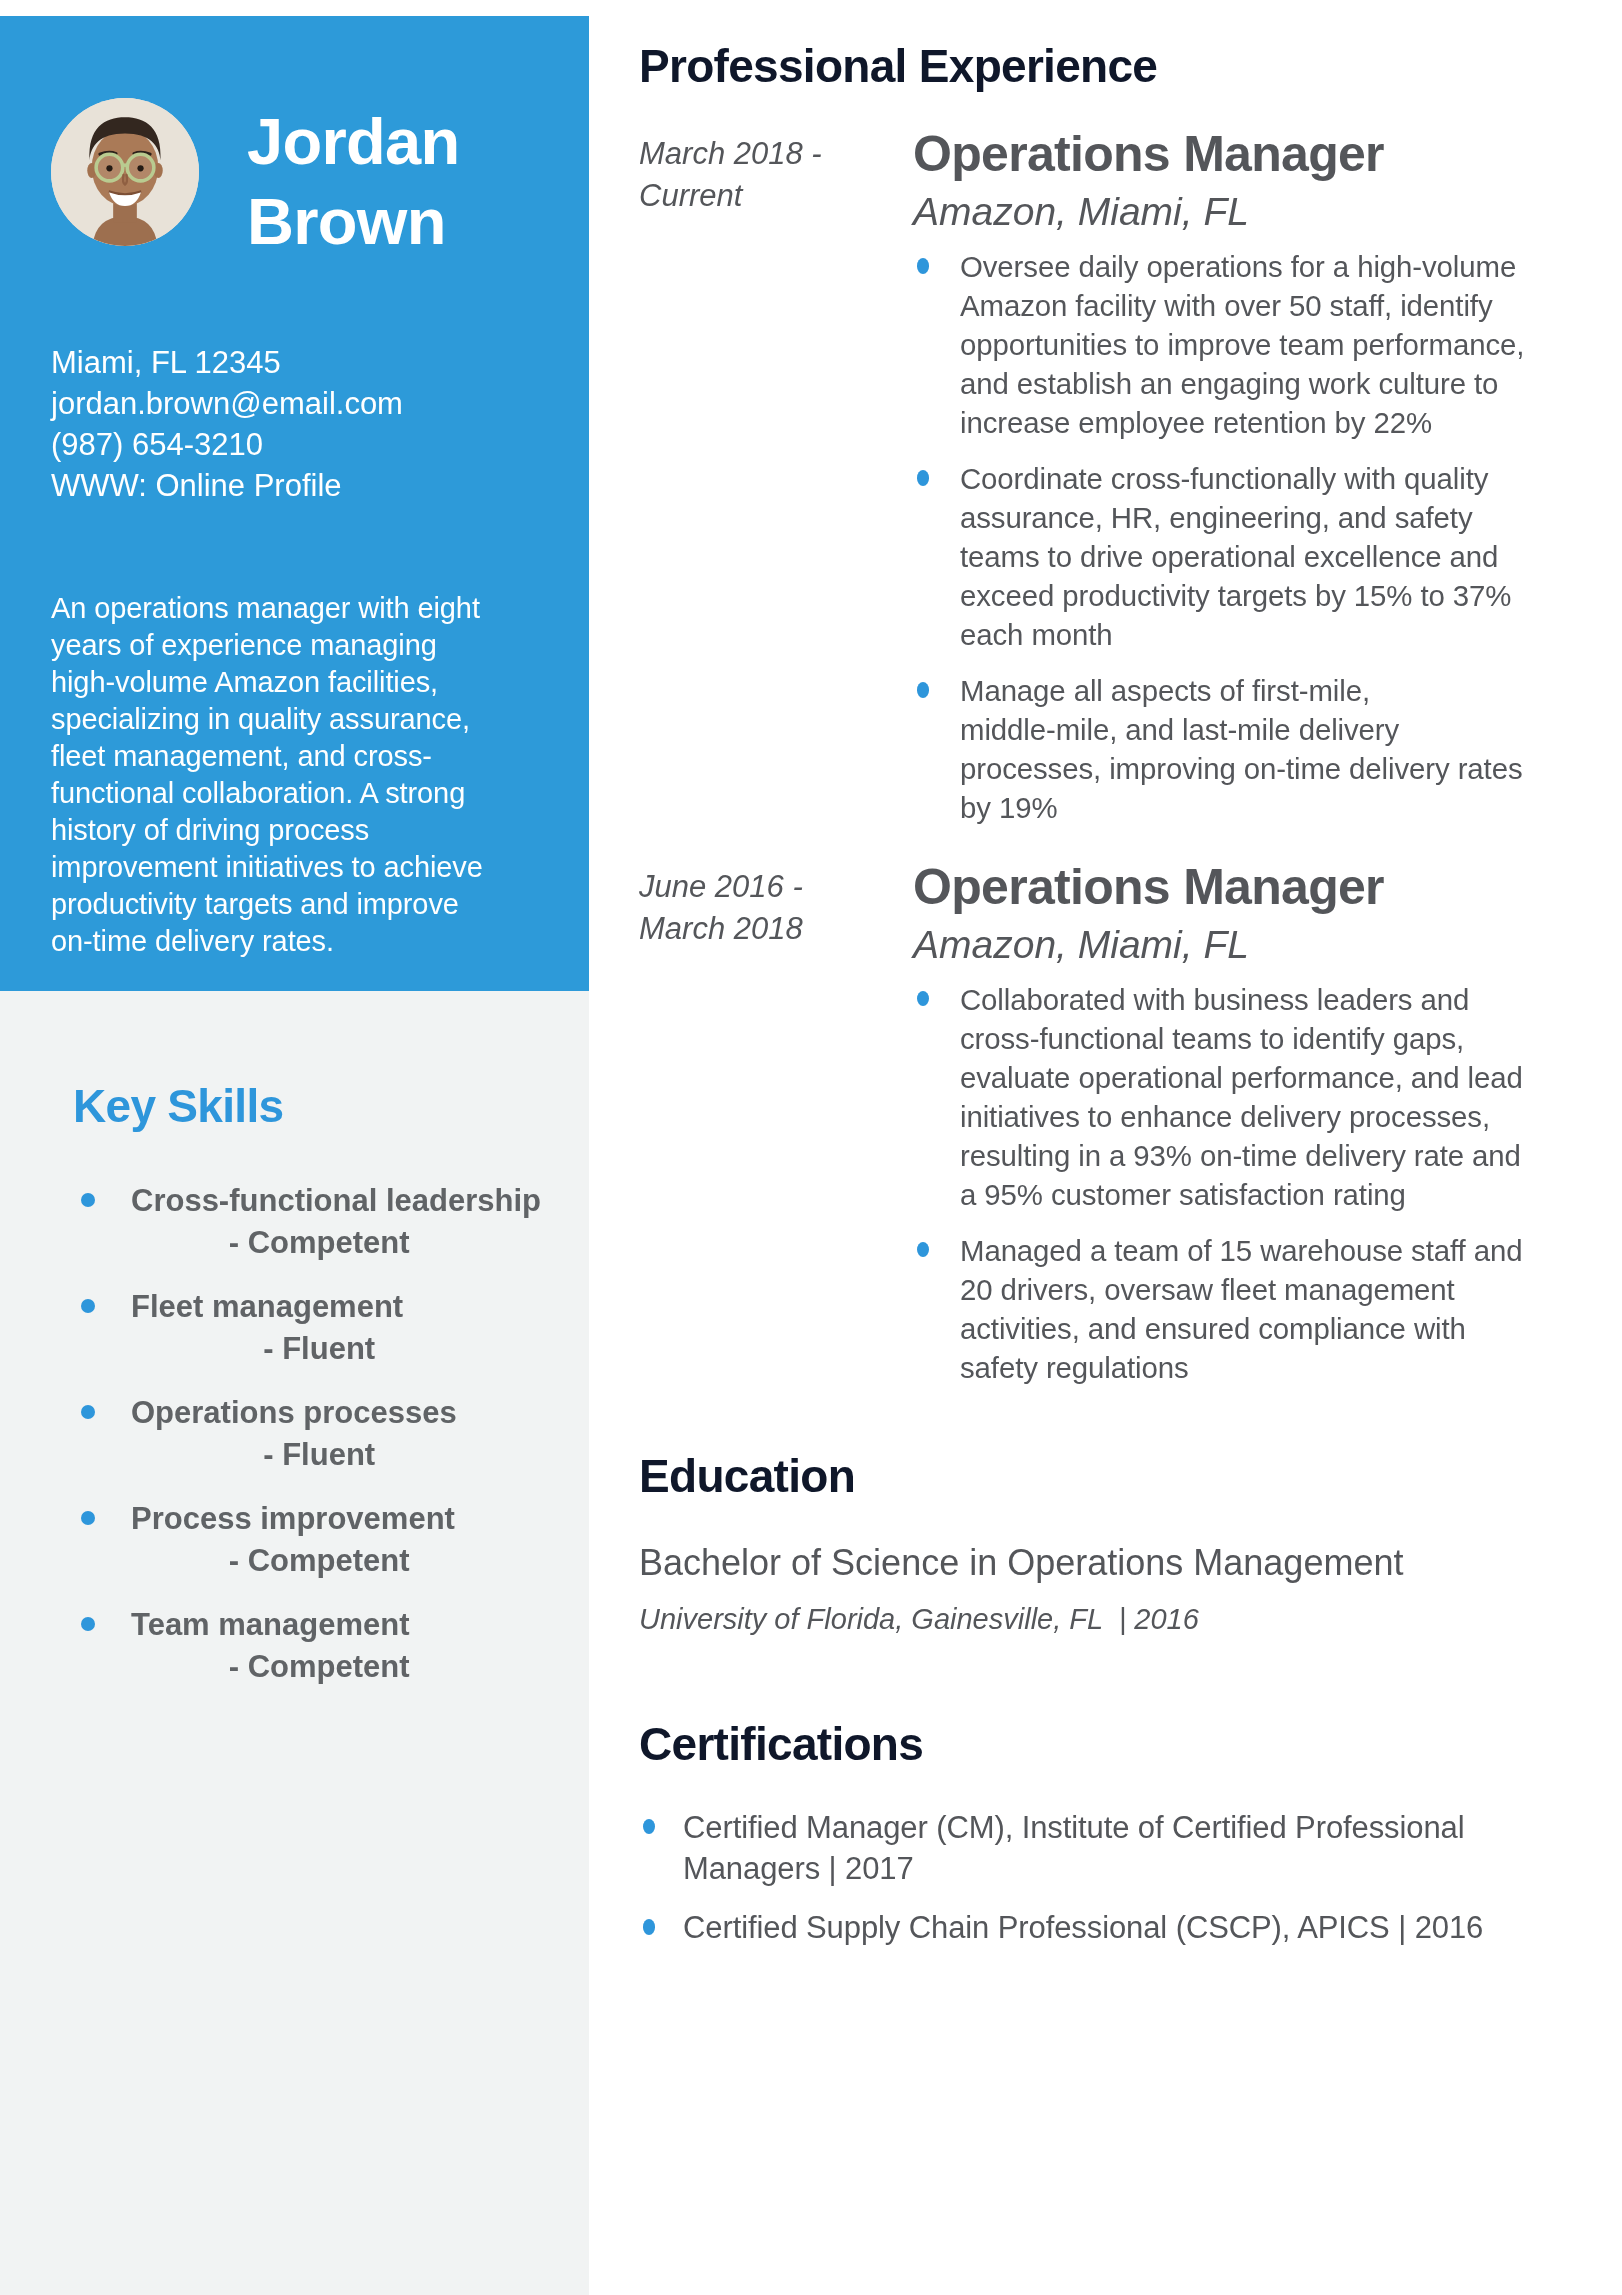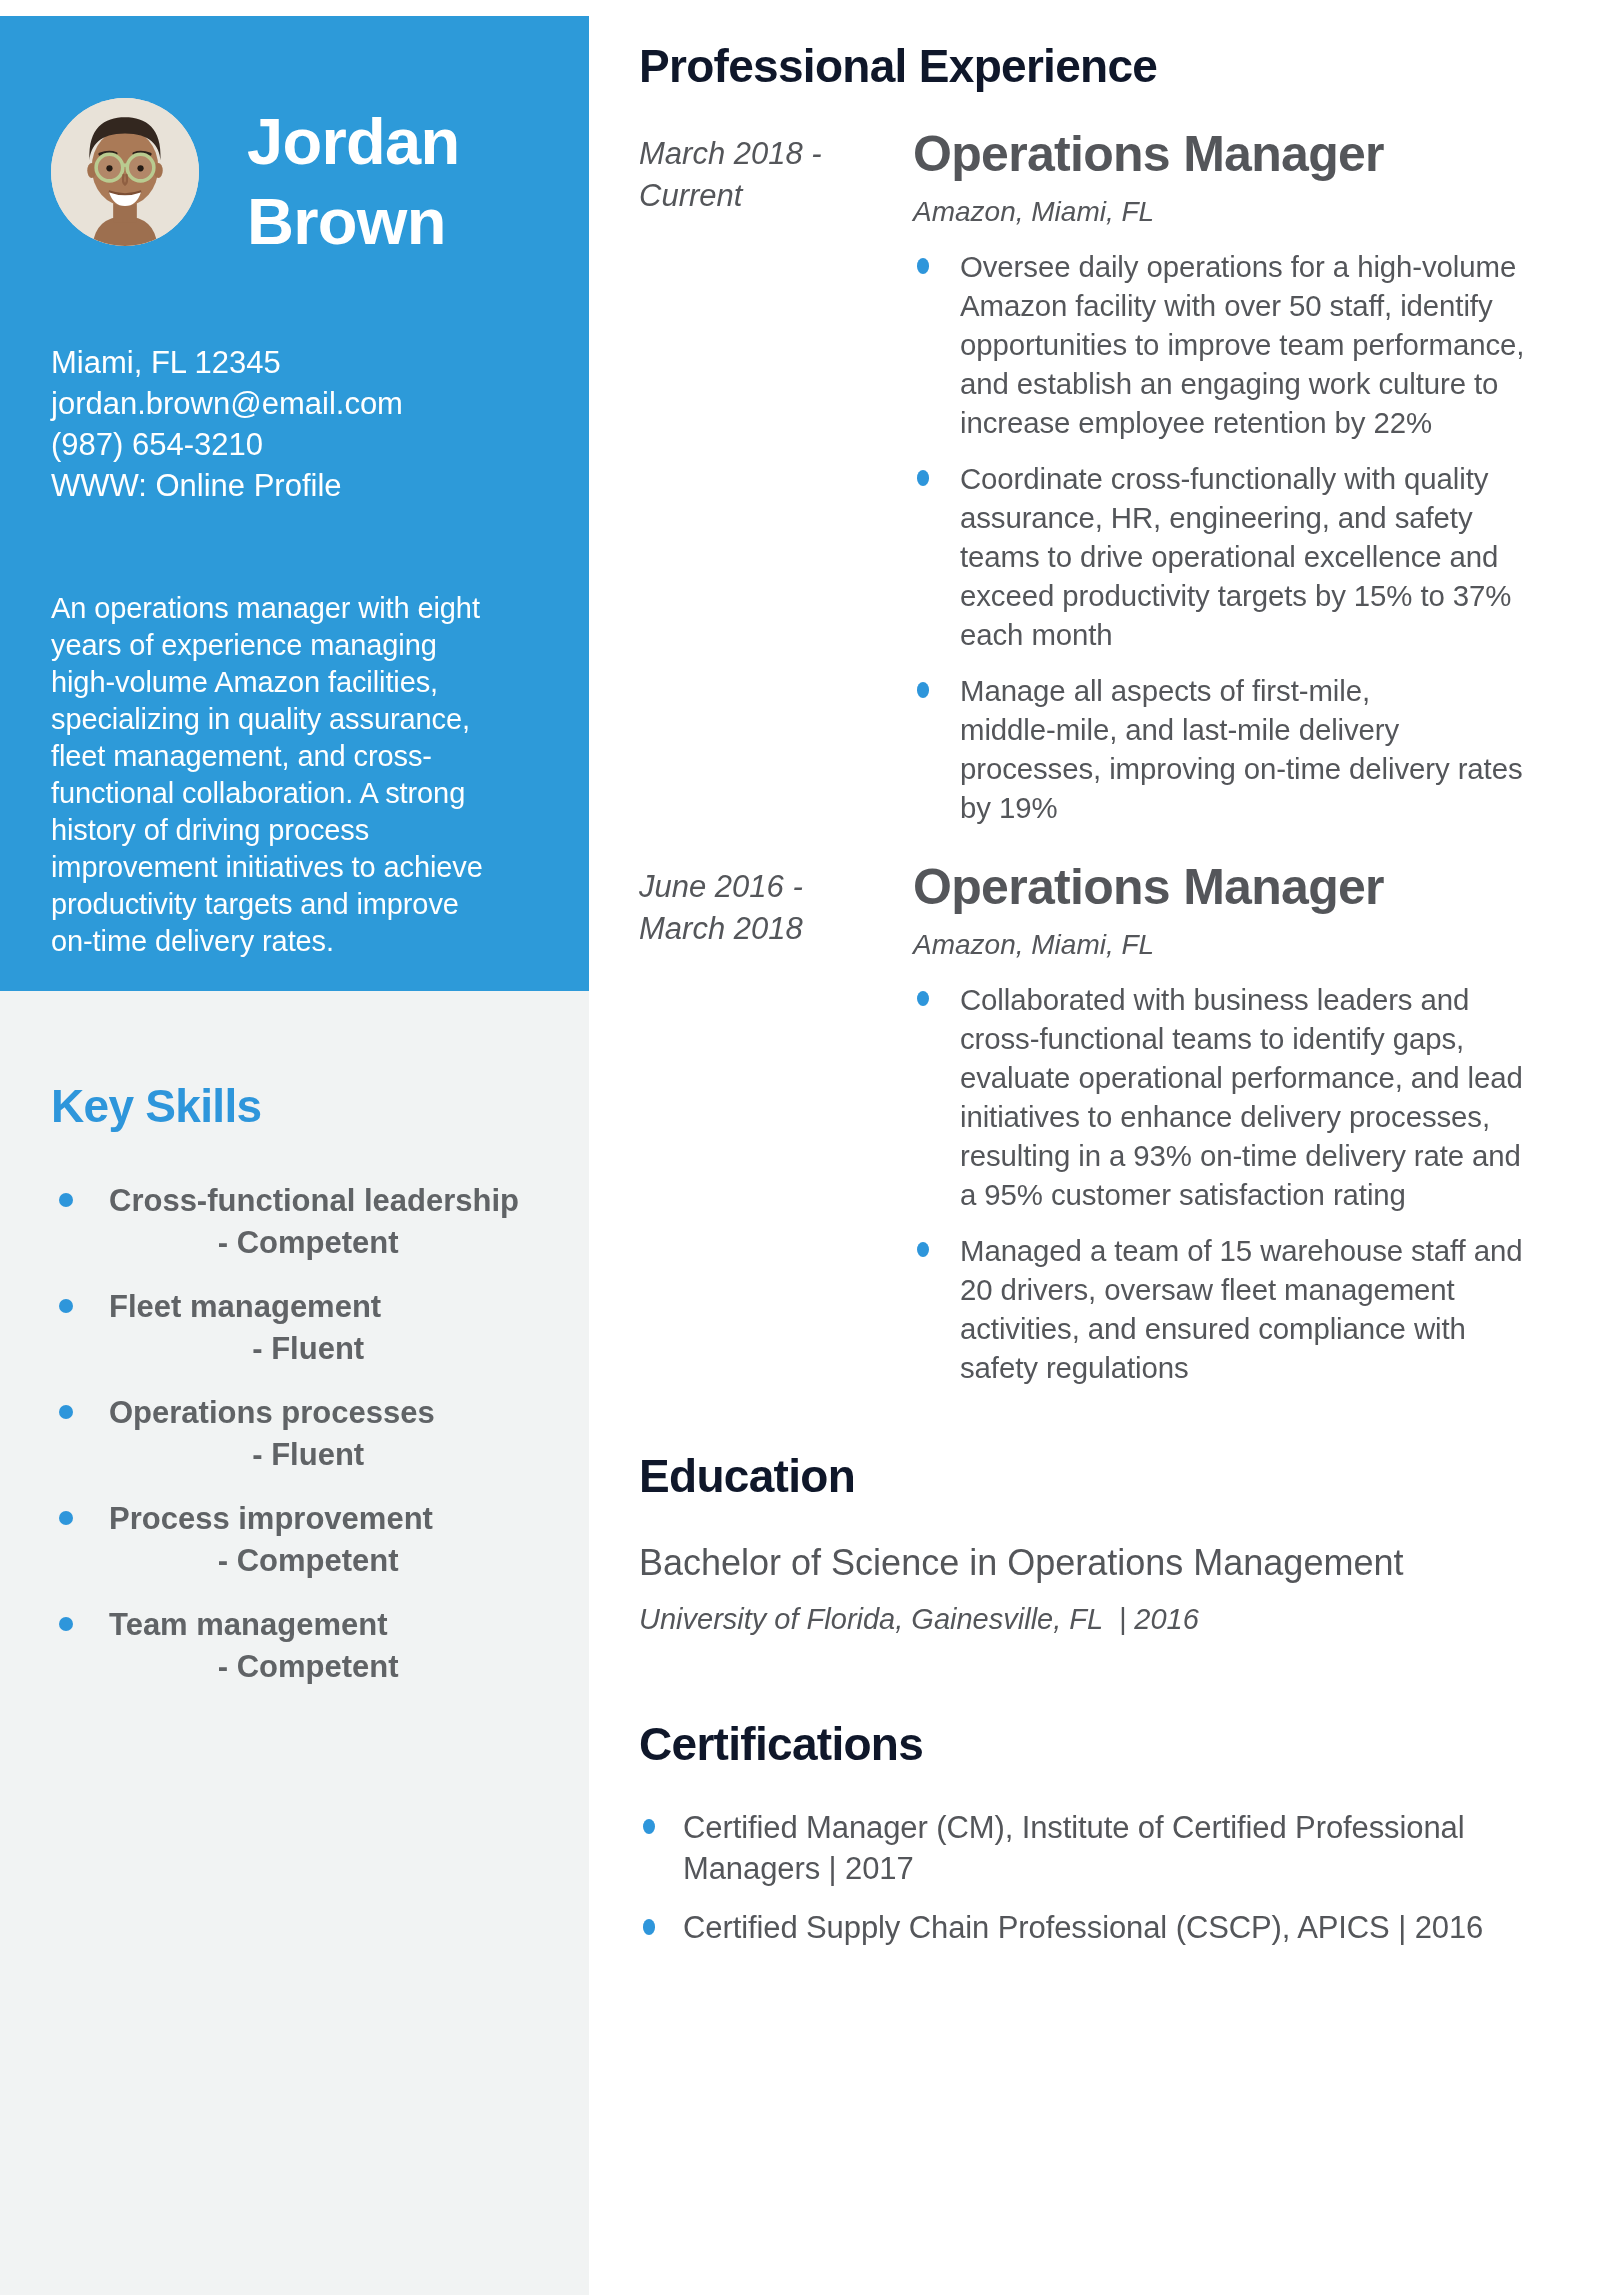--- a/index.html
+++ b/index.html
@@ -46,21 +46,21 @@
   .contact { margin-top: 80px; font-size: 31px; line-height: 41px; }
   .summary {
     margin-top: 84px;
     font-size: 29px;
     line-height: 37px;
     letter-spacing: -0.1px;
     max-width: 504px;
   }
 
   
-  .skills { padding: 0 38px 0 51px; color: #606366; }
+  .skills { padding: 0 38px 0 73px; color: #606366; }
   .skills-heading {
     margin: 88px 0 0;
     color: #2e96db;
     font-size: 46px;
     line-height: 55px;
     font-weight: bold;
     letter-spacing: -0.7px;
   }
   .skill-list { margin-top: 46px; font-weight: bold; }
   .skill-item + .skill-item { margin-top: 22px; }
@@ -102,21 +102,21 @@
     padding-top: 7.9px;
   }
   .job-title {
     font-size: 50px;
     line-height: 58px;
     font-weight: bold;
     letter-spacing: -0.7px;
     margin: 0;
     color: #54565a;
   }
-  .company { font-style: italic; font-size: 28px; line-height: 39px; margin-top: 9.2px; }
+  .company { font-style: italic; font-size: 39px; line-height: 39px; margin-top: 9.2px; }
   ul.bullets { list-style: none; margin: 15.7px 0 0; padding: 0; }
   ul.bullets li {
     position: relative;
     padding-left: 47px;
     font-size: 29.4px;
     line-height: 39px;
     letter-spacing: -0.1px;
   }
   ul.bullets li + li { margin-top: 17px; }
   ul.bullets .dot {

